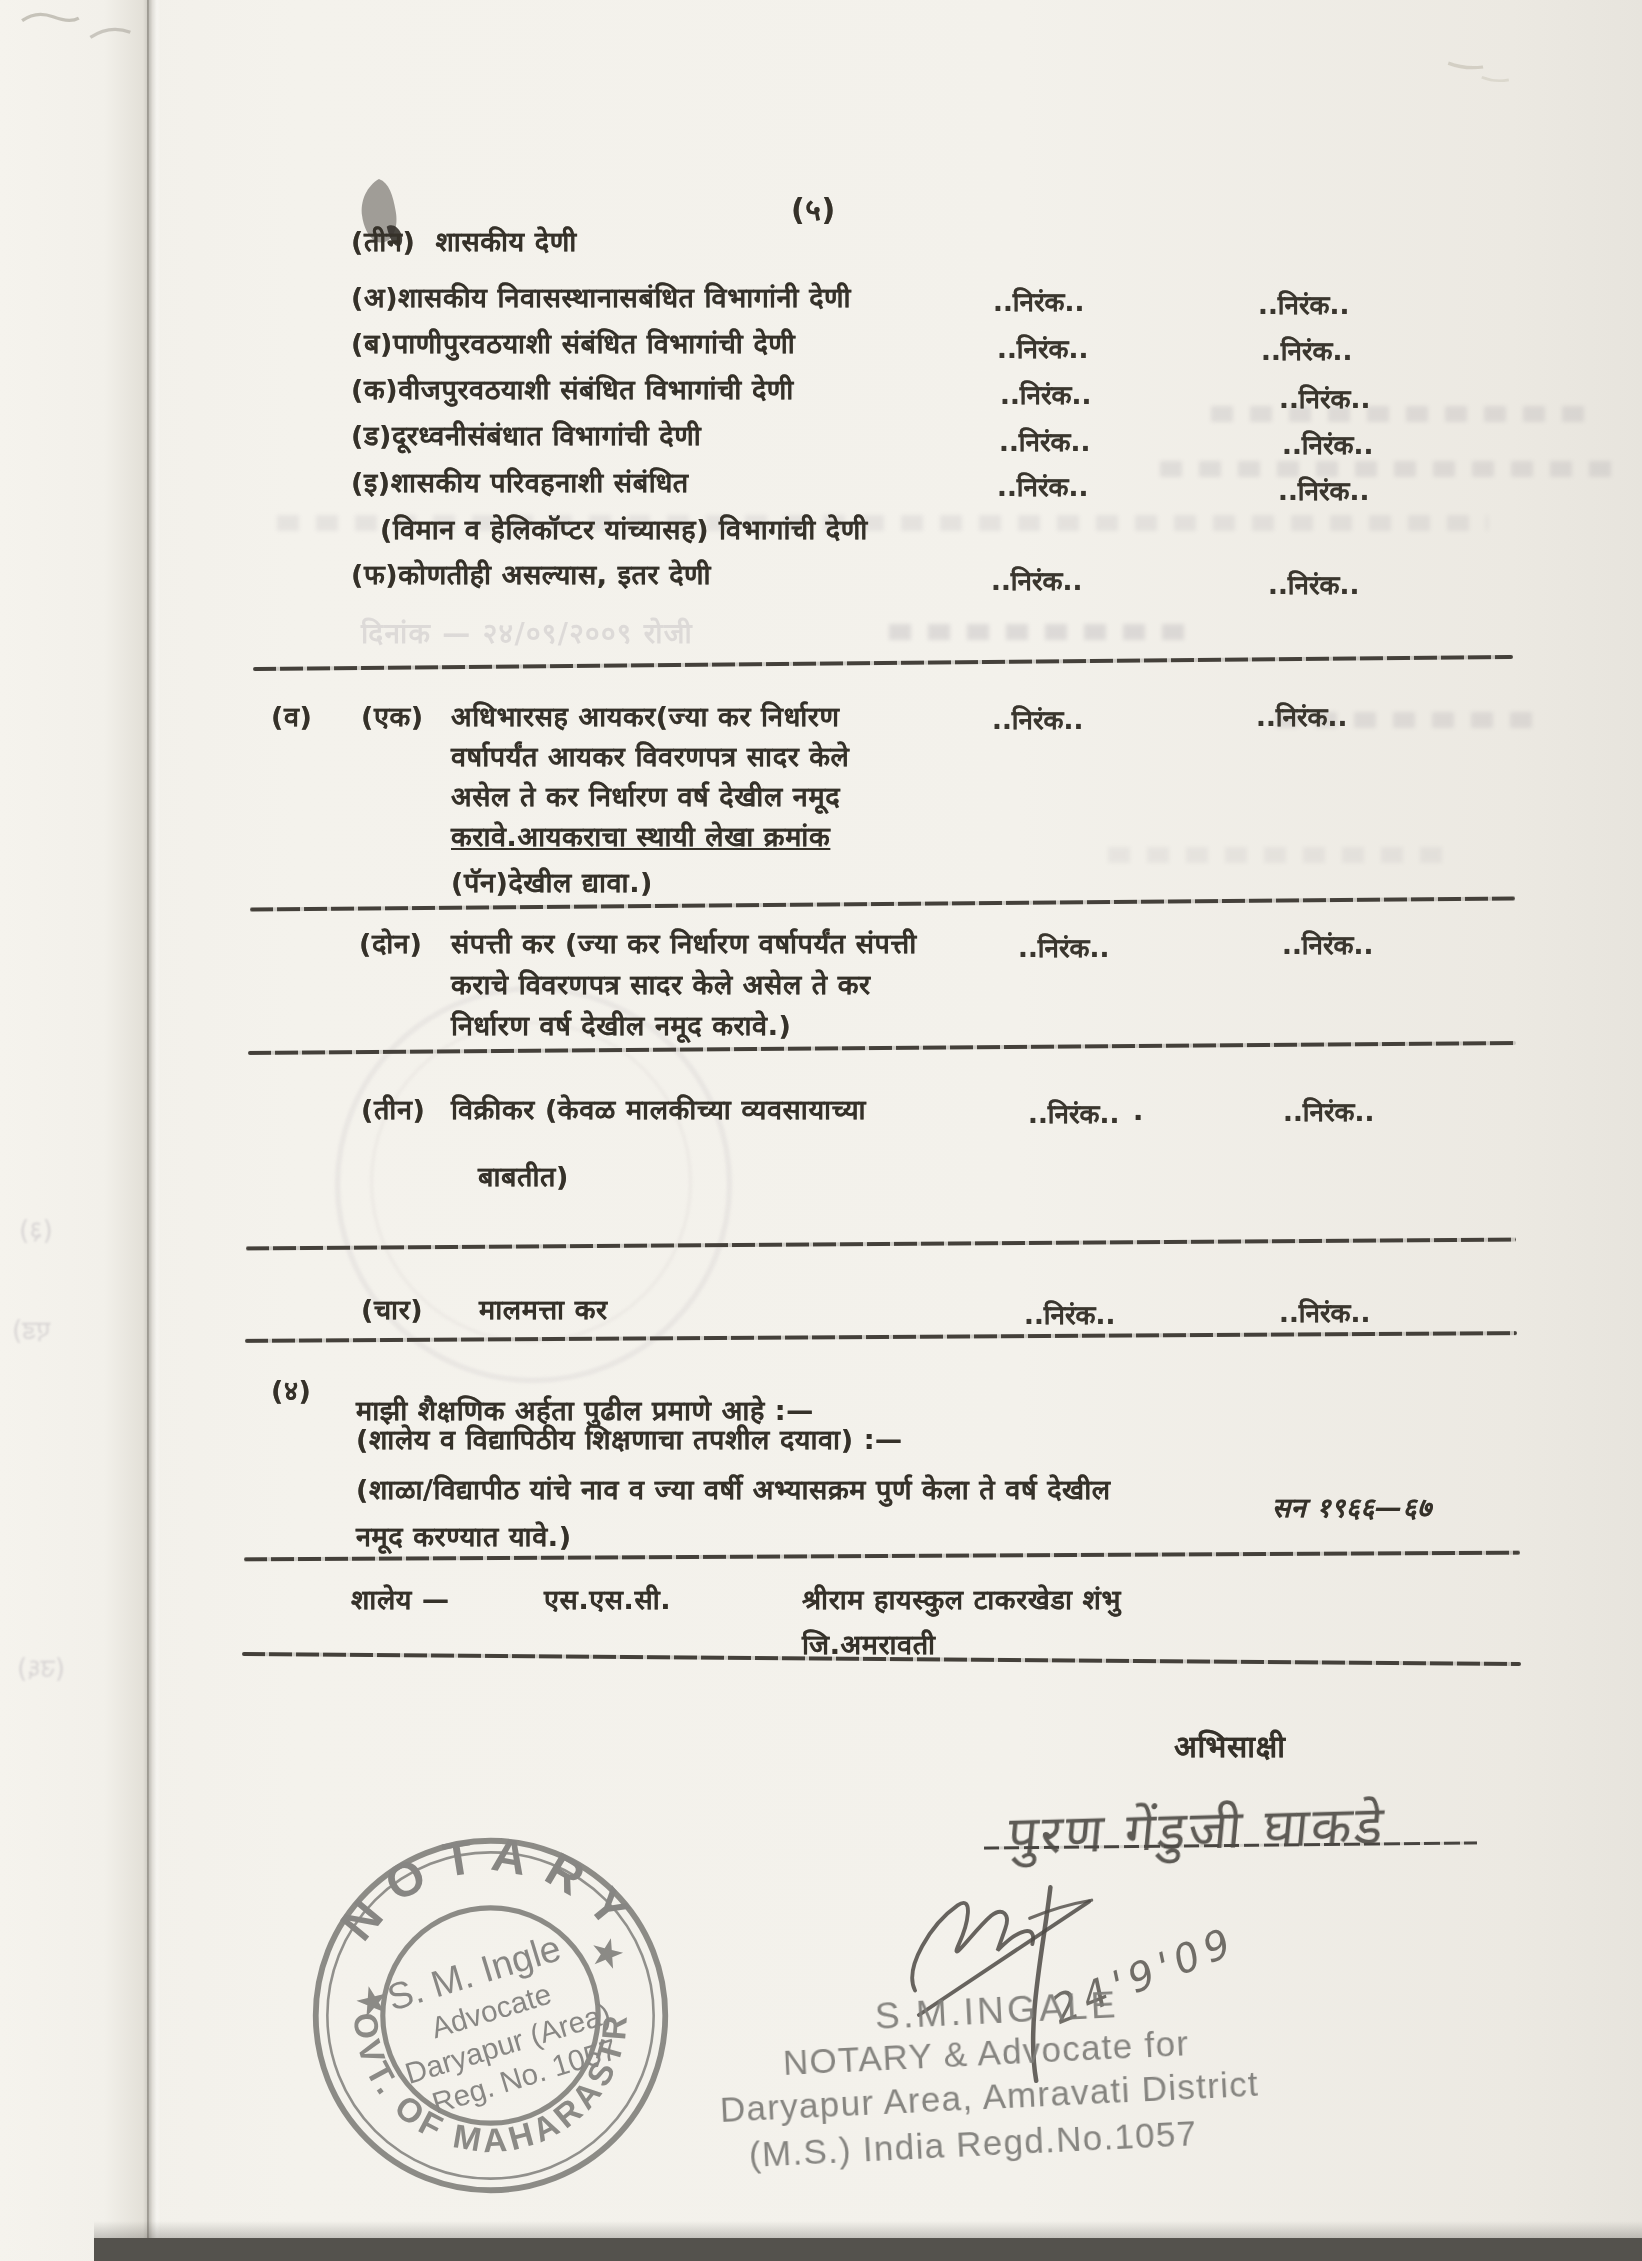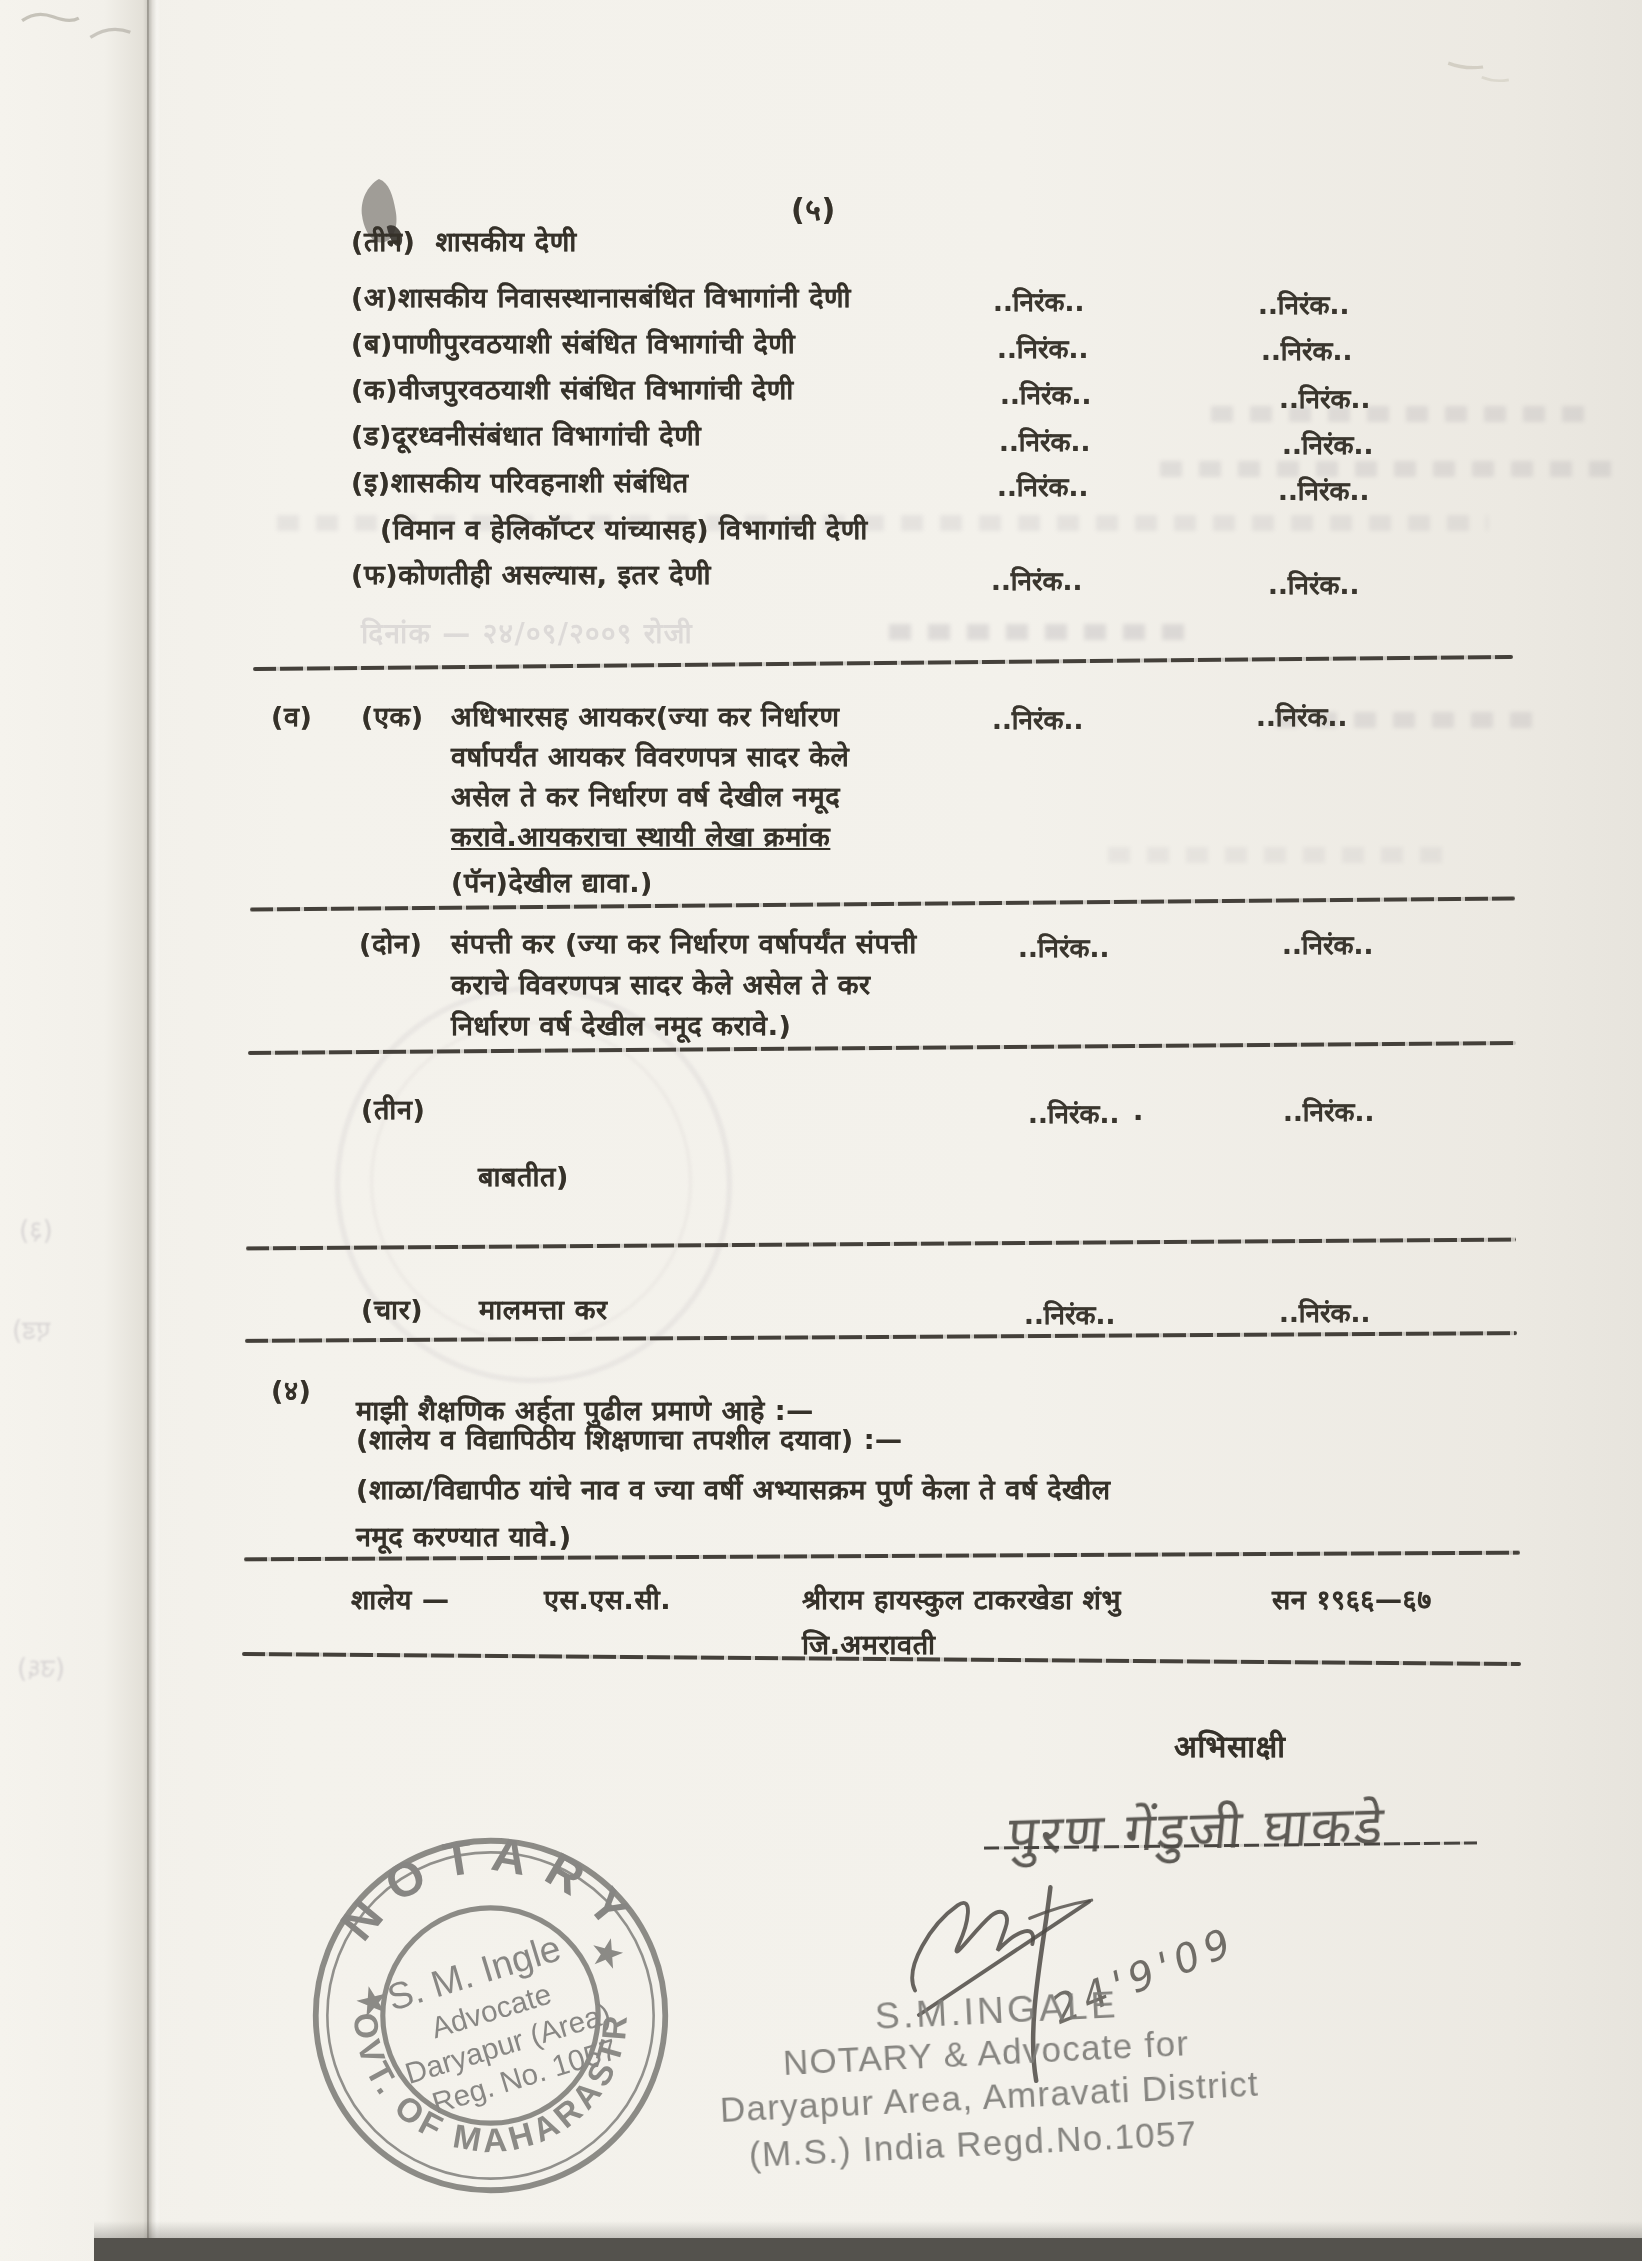--- a/index.html
+++ b/index.html
@@ -134,20 +134,21 @@
   <div class="row dev" style="left:359px;top:924px;">(दोन)</div>
   <div class="row dev" style="left:451px;top:924px;">संपत्ती कर (ज्या कर निर्धारण वर्षापर्यंत संपत्ती</div>
   <div class="row dev" style="left:451px;top:965px;">कराचे विवरणपत्र सादर केले असेल ते कर</div>
   <div class="row dev" style="left:451px;top:1006px;">निर्धारण वर्ष देखील नमूद करावे.)</div>
   <div class="nil" style="left:1018px;top:929px;">..निरंक..</div>
   <div class="nil" style="left:1282px;top:926px;">..निरंक..</div>
 
   <div class="rule" style="left:248px;top:1046px;width:1268px;transform:rotate(-.45deg);"></div>
 
   <div class="row dev" style="left:361px;top:1090px;">(तीन)</div>
+  <div class="row dev" style="left:451px;top:1090px;">विक्रीकर (केवळ मालकीच्या व्यवसायाच्या</div>
   <div class="row dev" style="left:478px;top:1157px;">बाबतीत)</div>
   <div class="row dev" style="left:1133px;top:1095px;">.</div>
   <div class="nil" style="left:1028px;top:1095px;">..निरंक..</div>
   <div class="nil" style="left:1283px;top:1093px;">..निरंक..</div>
 
   <div class="rule" style="left:246px;top:1242px;width:1270px;transform:rotate(-.4deg);"></div>
 
   <div class="row dev" style="left:361px;top:1290px;">(चार)</div>
   <div class="row dev" style="left:451px;top:1290px;margin-left:28px;">मालमत्ता कर</div>
   <div class="nil" style="left:1024px;top:1296px;">..निरंक..</div>
@@ -159,21 +160,21 @@
   <div class="row dev" style="left:356px;top:1371px;margin-top:20px;">माझी शैक्षणिक अर्हता पुढील प्रमाणे आहे  :—</div>
   <div class="row dev" style="left:356px;top:1420px;">(शालेय व विद्यापिठीय शिक्षणाचा तपशील दयावा) :—</div>
   <div class="row dev" style="left:356px;top:1470px;">(शाळा/विद्यापीठ यांचे नाव व ज्या वर्षी अभ्यासक्रम पुर्ण केला ते वर्ष देखील</div>
   <div class="row dev" style="left:356px;top:1517px;">नमूद करण्यात यावे.)</div>
 
   <div class="rule" style="left:244px;top:1554px;width:1276px;transform:rotate(-.3deg);"></div>
 
   <div class="row dev" style="left:351px;top:1580px;">शालेय —</div>
   <div class="row dev" style="left:544px;top:1580px;">एस.एस.सी.</div>
   <div class="row dev" style="left:802px;top:1580px;">श्रीराम हायस्कुल टाकरखेडा शंभु</div>
-  <div class="row dev" style="left:1272px;top:1580px;">सन १९६६—६७</div>
+  <div class="row dev" style="left:1272px;top:1488px;font-style:italic;">सन १९६६—६७</div>
   <div class="row dev" style="left:802px;top:1625px;">जि.अमरावती</div>
 
   <div class="rule" style="left:242px;top:1657px;width:1279px;transform:rotate(.45deg);"></div>
 
   <div class="row dev" style="left:1174px;top:1725px;font-size:30px;">अभिसाक्षी</div>
   <div class="sig-dash" style="left:984px;top:1844px;width:493px;transform:rotate(-.6deg);"></div>
   <div class="hand-dev" style="left:1008px;top:1792px;">पुरण गेंडुजी घाकडे</div>
 
   <svg width="361" height="245" style="position:absolute;left:857px;top:1868px;pointer-events:none;" viewBox="0 0 560 380">
     <path d="M90,190 c-18,-36 26,-104 66,-132 c26,-18 16,30 2,60 c-16,36 24,-22 50,-44 c18,-14 30,-2 22,20 l-12,34 c32,-34 62,-42 54,-10" fill="none" stroke="#4d4a45" stroke-width="6" stroke-linecap="round" opacity=".85"></path>

